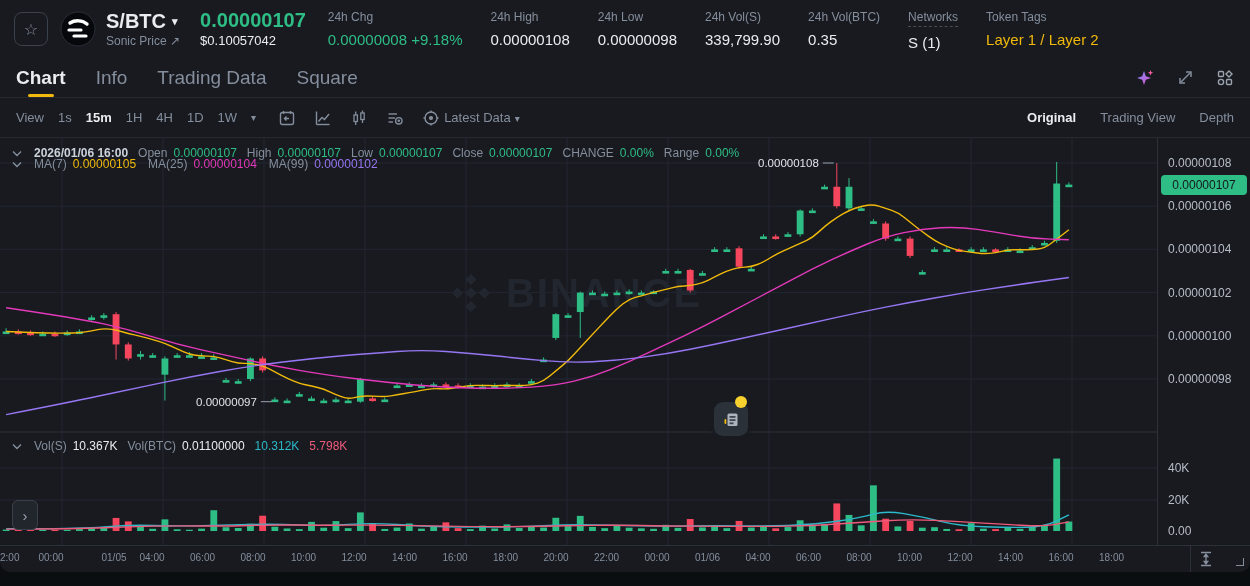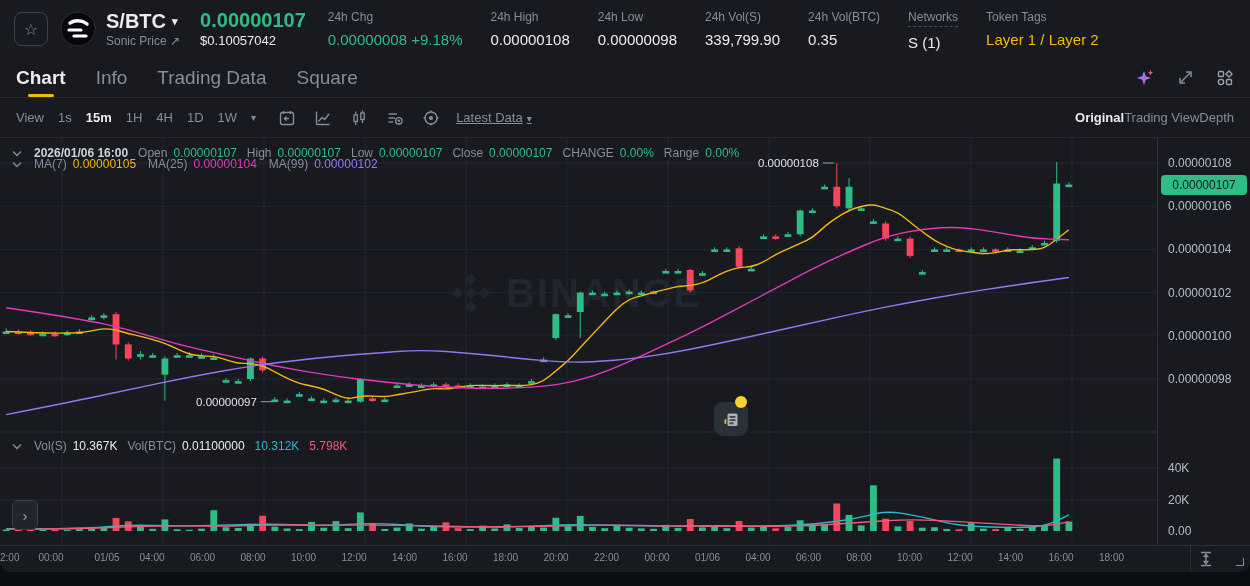--- a/index.html
+++ b/index.html
@@ -36,23 +36,23 @@
   .tab-icons span { display:flex; cursor:pointer; }
 
   
   .toolbar { height:40px; border-bottom:1px solid #252930; display:flex; align-items:center; padding:0 16px; position:relative; font-size:13px; }
   .tb-label { color:#848e9c; margin-right:14px; }
   .ivl { color:#848e9c; margin-right:14px; cursor:pointer; }
   .ivl.active { color:#eaecef; font-weight:700; }
   .tb-caret { color:#848e9c; font-size:10px; margin-right:8px; cursor:pointer; }
   .tb-icons { display:flex; gap:18px; align-items:center; margin-left:14px; }
   .tb-icons span { display:flex; cursor:pointer; }
-  .latest { color:#848e9c; margin-left:16px; cursor:pointer;text-decoration:underline; }
+  .latest { color:#848e9c; margin-left:4px; cursor:pointer; }
   .latest .tb-caret { margin:0 0 0 4px; }
-  .views { position:absolute; right:16px; display:flex; }
+  .views { position:absolute; right:16px; display:flex; gap:24px; }
   .view { color:#848e9c; cursor:pointer; }
   .view.active { color:#eaecef; font-weight:700; }
 
   
   .chart-region { position:relative; width:1250px; height:434px; }
   #chart-svg { position:absolute; left:0; top:0; z-index:2; }
   .watermark { position:absolute; left:575px; top:155px; transform:translate(-50%,-50%); display:flex; align-items:center; gap:12px; z-index:1; pointer-events:none; }
   .watermark .wm-text { font-size:40px; font-weight:700; letter-spacing:2px; color:#22262e; }
 
   .legend-row { position:absolute; left:12px; display:flex; align-items:center; gap:10px; font-size:12px; z-index:5; white-space:nowrap; }
@@ -622,21 +622,21 @@
           <path d="M3 2.5 H13" fill="none"></path>
             <path d="M3 15.5 H13" fill="none"></path>
           <path d="M8 4.5 V13.5" fill="none"></path>
             <path d="M8 4 L6.2 6.5 H9.8 Z"></path>
             <path d="M8 14 L6.2 11.5 H9.8 Z"></path>
         </svg>
       </span>
       <span class="corner-ic"></span>
     <span class="t-lbl first" style="left: 0px;">2:00</span>
         <span class="t-lbl" style="left: 51px;">00:00</span>
-        <span class="t-lbl" style="left: 107px;">01/05</span>
+        <span class="t-lbl" style="left: 114px;">01/05</span>
         <span class="t-lbl" style="left: 152px;">04:00</span>
         <span class="t-lbl" style="left: 202.5px;">06:00</span>
         <span class="t-lbl" style="left: 253px;">08:00</span>
         <span class="t-lbl" style="left: 303.5px;">10:00</span>
         <span class="t-lbl" style="left: 354px;">12:00</span>
         <span class="t-lbl" style="left: 404.5px;">14:00</span>
         <span class="t-lbl" style="left: 455px;">16:00</span>
         <span class="t-lbl" style="left: 505.5px;">18:00</span>
         <span class="t-lbl" style="left: 556px;">20:00</span>
         <span class="t-lbl" style="left: 606.5px;">22:00</span>

